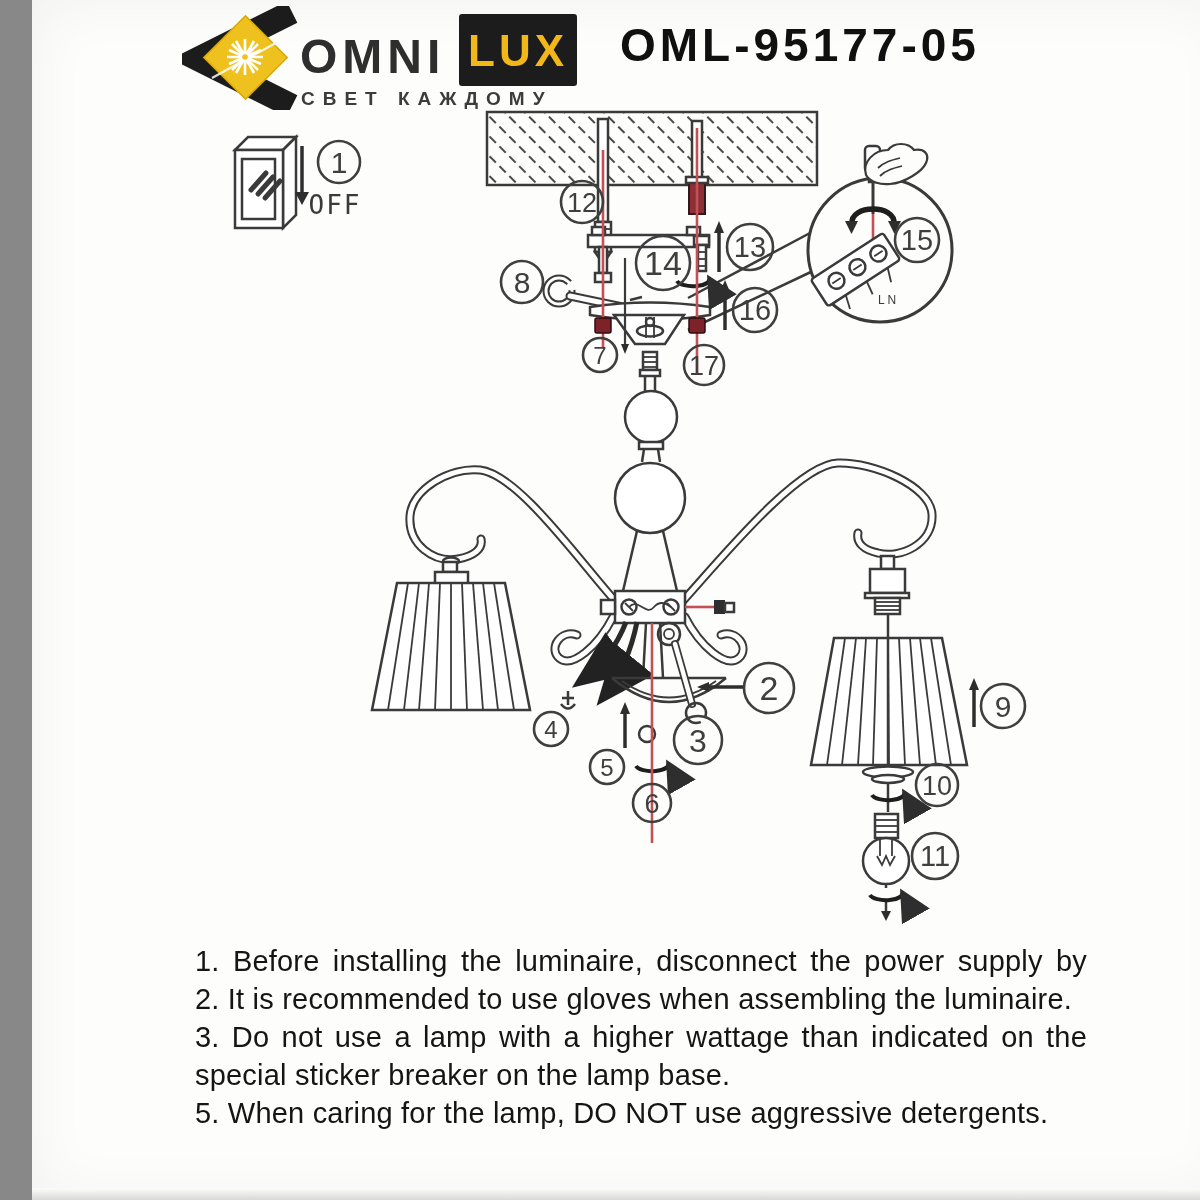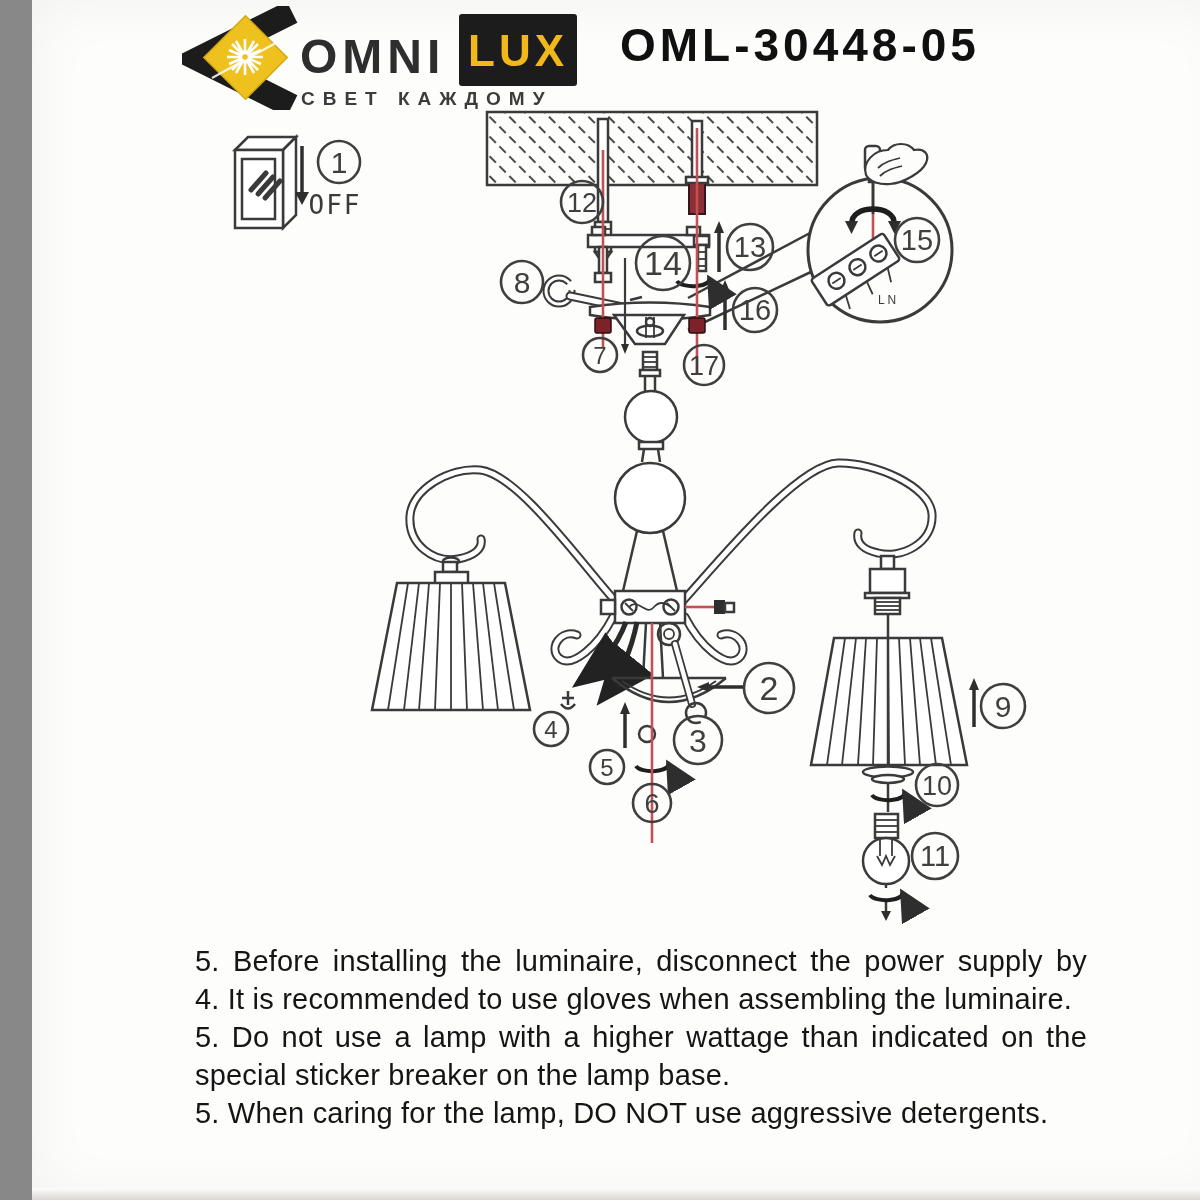--- a/index.html
+++ b/index.html
@@ -57,21 +57,21 @@
       </g>
       <circle cx="63" cy="51" r="6.5" fill="#ffffff"></circle>
       <circle cx="63" cy="51" r="2.8" fill="#eec11e"></circle>
     </g>
     <text x="118" y="67" font-size="48" font-weight="700" letter-spacing="5" fill="#2e2e2e">OMNI</text>
     <rect x="277" y="8" width="118" height="72" rx="3" fill="#1c1c1c"></rect>
     <text x="336" y="44" dy="0.36em" text-anchor="middle" font-size="44" font-weight="700" letter-spacing="4" fill="#f2b718">LUX</text>
     <text x="119" y="99" font-size="19" font-weight="600" letter-spacing="8" fill="#3c3c3c">СВЕТ КАЖДОМУ</text>
   </svg>
 
-  <div class="model">OML-30448-05</div>
+  <div class="model">OML-95177-05</div>
 
   <svg class="diagram" viewBox="0 0 1200 1200">
     <defs>
       <pattern id="hat" width="14" height="14" patternUnits="userSpaceOnUse" patternTransform="rotate(-45)">
         <line x1="3" y1="0" x2="3" y2="14" stroke="#4a4a4a" stroke-width="2" stroke-dasharray="9 5"></line>
       </pattern>
       <marker id="mW" orient="auto" markerWidth="14" markerHeight="12" refX="9" refY="5">
         <path d="M0,0 L12,5 L0,10 z" fill="#222"></path>
       </marker>
       <marker id="mS" orient="auto" markerWidth="11" markerHeight="10" refX="7" refY="4">
@@ -393,20 +393,20 @@
           <text x="723" y="310" dy="0.36em" font-size="29">16</text>
         </g>
       <g class="cal">
           <circle cx="672" cy="365" r="20"></circle>
           <text x="672" y="365" dy="0.36em" font-size="27">17</text>
         </g>
     </g>
   </svg>
 
   <div class="instructions">
-    <p class="ln just">5. Before installing the luminaire, disconnect the power supply by</p>
-    <p class="ln">4. It is recommended to use gloves when assembling the luminaire.</p>
-    <p class="ln just">5. Do not use a lamp with a higher wattage than indicated on the</p>
+    <p class="ln just">1. Before installing the luminaire, disconnect the power supply by</p>
+    <p class="ln">2. It is recommended to use gloves when assembling the luminaire.</p>
+    <p class="ln just">3. Do not use a lamp with a higher wattage than indicated on the</p>
     <p class="ln">special sticker breaker on the lamp base.</p>
     <p class="ln">5. When caring for the lamp, DO NOT use aggressive detergents.</p>
   </div>
 
 </div>
 
 </body></html>

